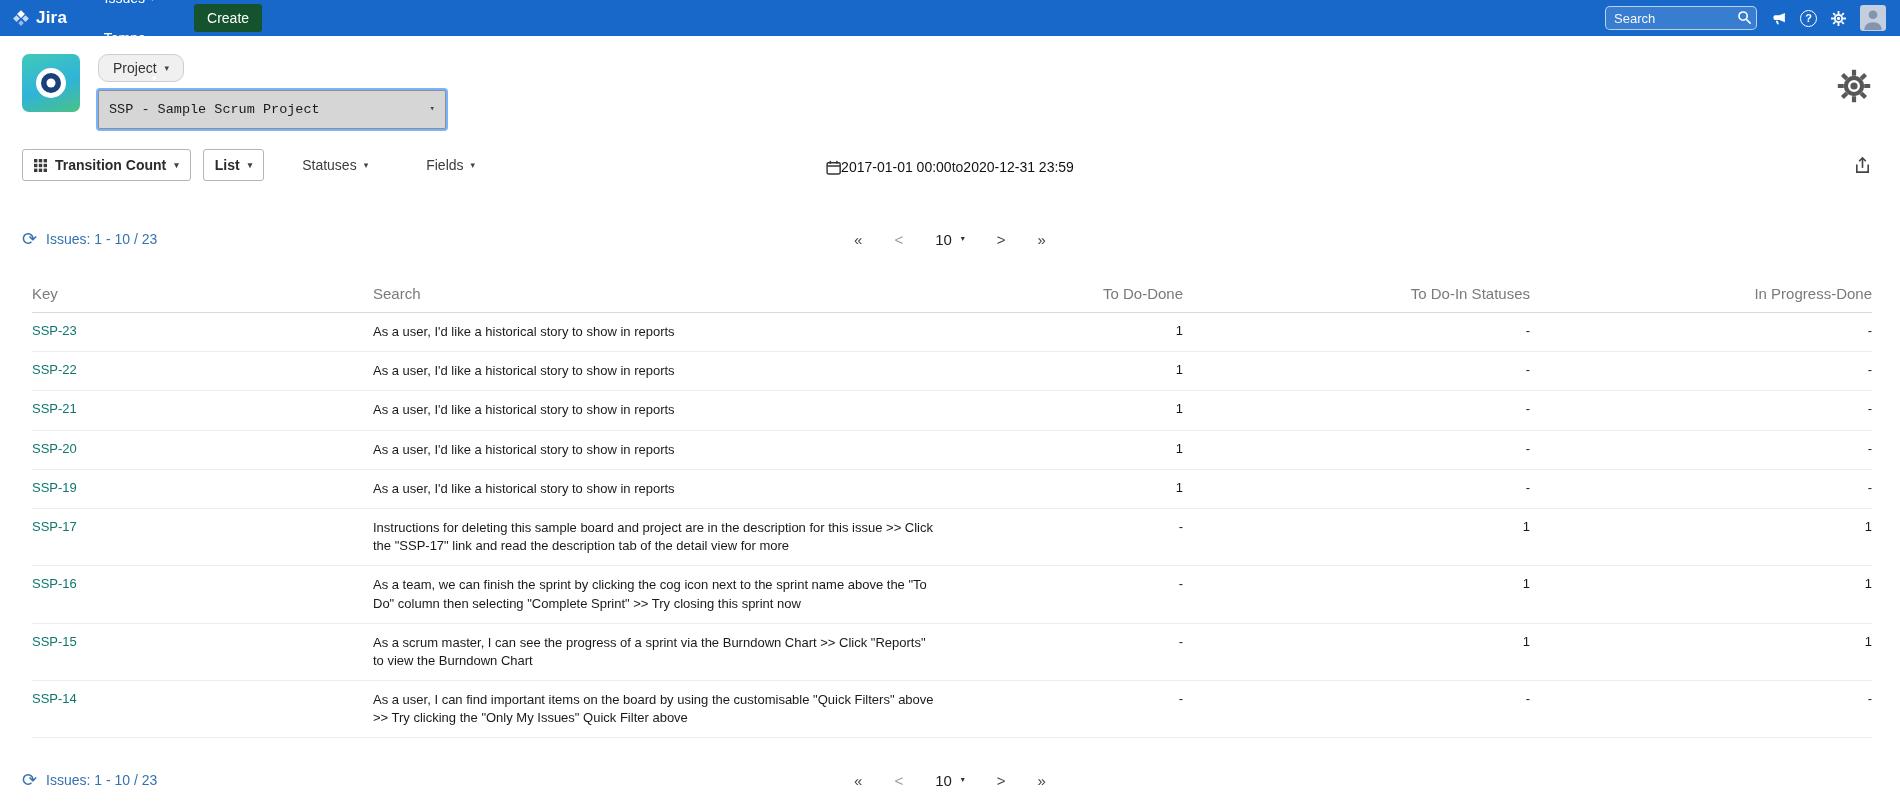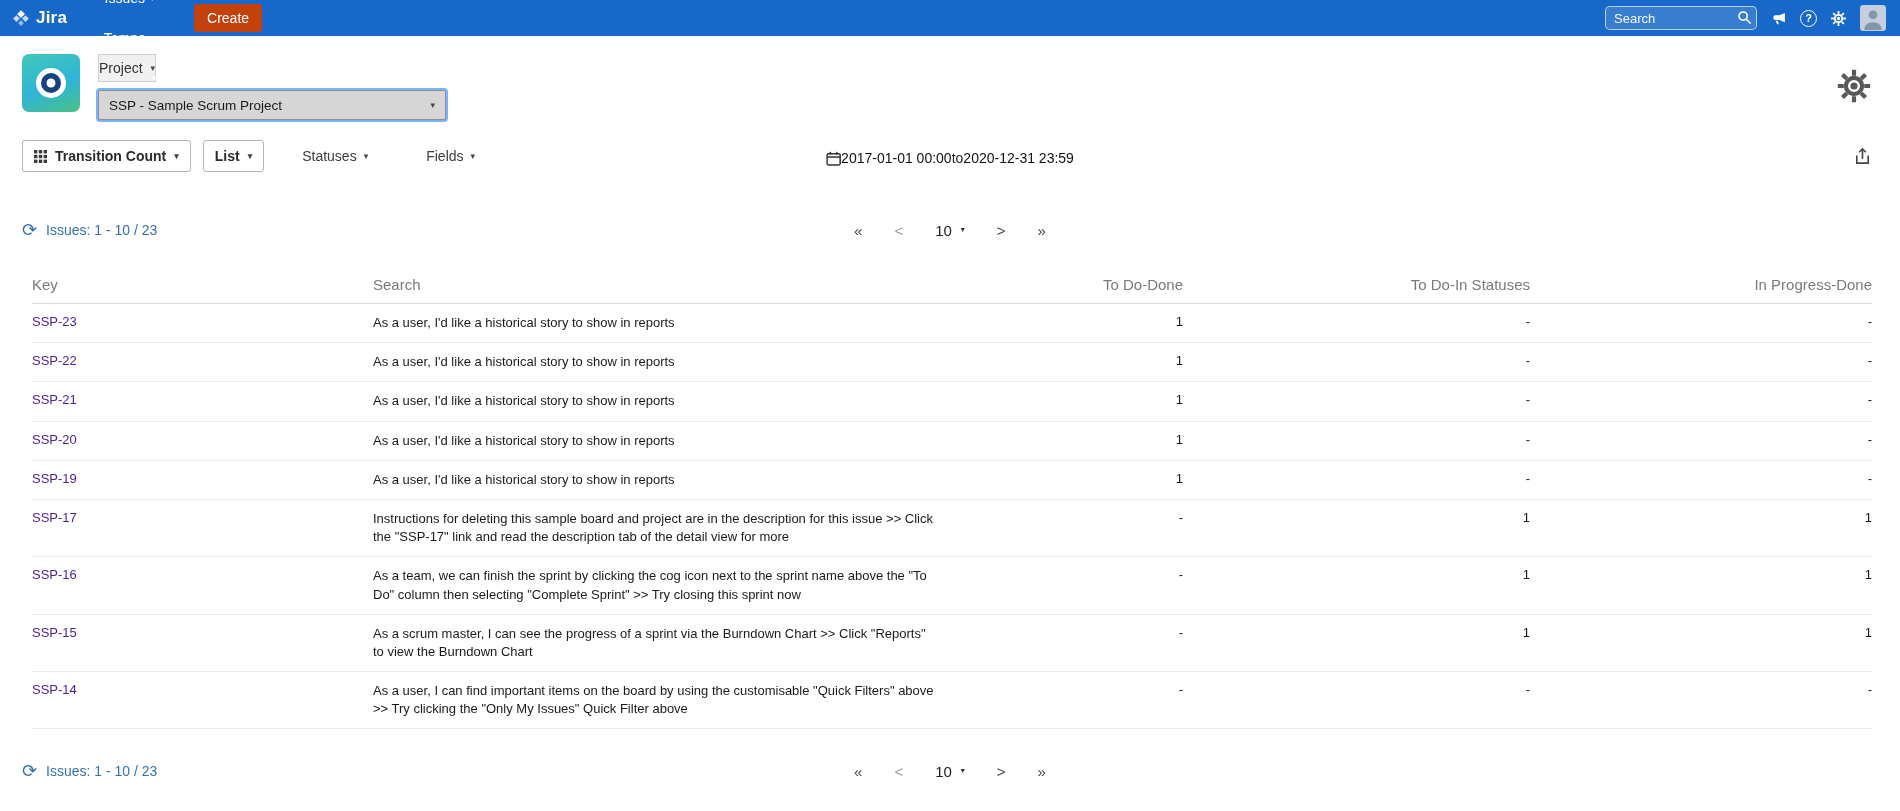--- a/index.html
+++ b/index.html
@@ -9,21 +9,21 @@
 
   
   .navbar { height:36px; background:#1868c9; display:flex; align-items:center;
             padding:0 14px 0 12px; color:#fff; }
   .brand { display:flex; align-items:center; gap:6px; margin-right:18px; }
   .brand-text { font-size:17px; font-weight:700; letter-spacing:.2px; }
   .nav-menus { display:flex; align-items:center; gap:24px;flex-direction:column; }
   .nav-menu { display:flex; align-items:center; gap:5px; font-size:14px; white-space:nowrap; }
   .caret { font-size:9px; line-height:1; opacity:.95; }
   .caret.dark { color:#444; opacity:1; }
-  .create-btn { margin-left:20px; background:#c2410c; color:#fff; border:none;
+  .create-btn { margin-left:20px; background:#14532d; color:#fff; border:none;
                 border-radius:3px; padding:6px 13px; font-size:14px;
                 font-family:inherit; font-weight:500; }
   .nav-right { margin-left:auto; display:flex; align-items:center; gap:13px; }
   .search-wrap { position:relative; }
   .search-input { width:152px; height:24px; background:rgba(255,255,255,.14);
                   border:1px solid rgba(255,255,255,.65); border-radius:5px;
                   color:#fff; font-size:13px; padding:0 26px 0 8px; font-family:inherit; }
   .search-input::placeholder { color:rgba(255,255,255,.95); }
   .search-icon { position:absolute; right:5px; top:4px; }
   .nav-icon { display:inline-flex; align-items:center; justify-content:center; }
@@ -37,26 +37,26 @@
                  background:linear-gradient(160deg,#41c9b8 0%,#2fb4d8 55%,#4cc184 100%);
                  display:flex; align-items:center; justify-content:center; }
   .pa-ring { width:30px; height:30px; border-radius:50%; background:#fff; position:relative;
              display:flex; align-items:center; justify-content:center; }
   .pa-ring::before { content:""; width:20px; height:20px; border-radius:50%; background:#17407c; }
   .pa-ring::after { content:""; position:absolute; left:50%; top:50%;
                     transform:translate(-50%,-50%); width:9px; height:9px;
                     border-radius:50%; background:#fff; }
   .proj-controls { margin-left:18px; }
   .proj-btn { display:inline-flex; align-items:center; gap:8px; background:#f0f0f0;
-              border:1px solid #cfcfcf; border-radius:0; padding:5px 0;
+              border:1px solid #cfcfcf; border-radius:10px; padding:5px 14px;
               font-size:14px; color:#333; }
-  .proj-select { margin-top:8px; width:348px; height:30px; background:#d6d6d6;
+  .proj-select { margin-top:8px; width:348px; height:39px; background:#d6d6d6;
                  border:1px solid #8f8f8f; border-radius:2px; display:flex;
                  align-items:center; padding:0 10px; font-size:13.5px; color:#1a1a1a;
-                 box-shadow:0 0 0 2px rgba(76,154,255,.75); }
+                 box-shadow:0 0 0 2px rgba(76,154,255,.75);font-family:Liberation Mono, monospace; }
   .proj-select .caret { margin-left:auto; }
   .big-gear { margin-left:auto; margin-top:14px; }
 
   
   .toolbar { display:flex; align-items:center; padding:10px 28px 18px 22px; position:relative; }
   .btn { display:inline-flex; align-items:center; gap:8px; background:#fff;
          border:1px solid #b5b5b5; border-radius:3px; padding:7px 11px;
          font-size:14px; font-weight:700; color:#2b2b2b; }
   .ml12 { margin-left:12px; }
   .plain-dd { display:inline-flex; align-items:center; gap:7px; font-size:14px; color:#3b3b3b; }
@@ -80,21 +80,21 @@
   
   .report-table { margin:28px 28px 0 32px; width:1840px; border-collapse:collapse; }
   .w-key { width:341px; } .w-sum { width:600px; }
   .w-n1 { width:210px; } .w-n2 { width:347px; } .w-n3 { width:342px; }
   th { font-size:15px; color:#7a7a7a; font-weight:400; text-align:left;
        padding:6px 0 10px 0; border-bottom:1px solid #d9d9d9; }
   th.c-num { text-align:right; }
   td { font-size:13px; color:#1a1a1a; padding:10px 0; vertical-align:top;
        border-bottom:1px solid #ececec; }
   td.c-num { text-align:right; }
-  td.c-key a { color:#4c1d95; text-decoration:none; font-size:13px; }
+  td.c-key a { color:#0f766e; text-decoration:none; font-size:13px; }
   .sum-inner { max-width:565px; line-height:1.4; }
 
   
   .bottom-wrap { position:relative; }
   .bottom-wrap .issues-bar { margin-top:30px; }
 </style>
 </head>
 <body>
 
 <div class="page" data-interactable="false">

